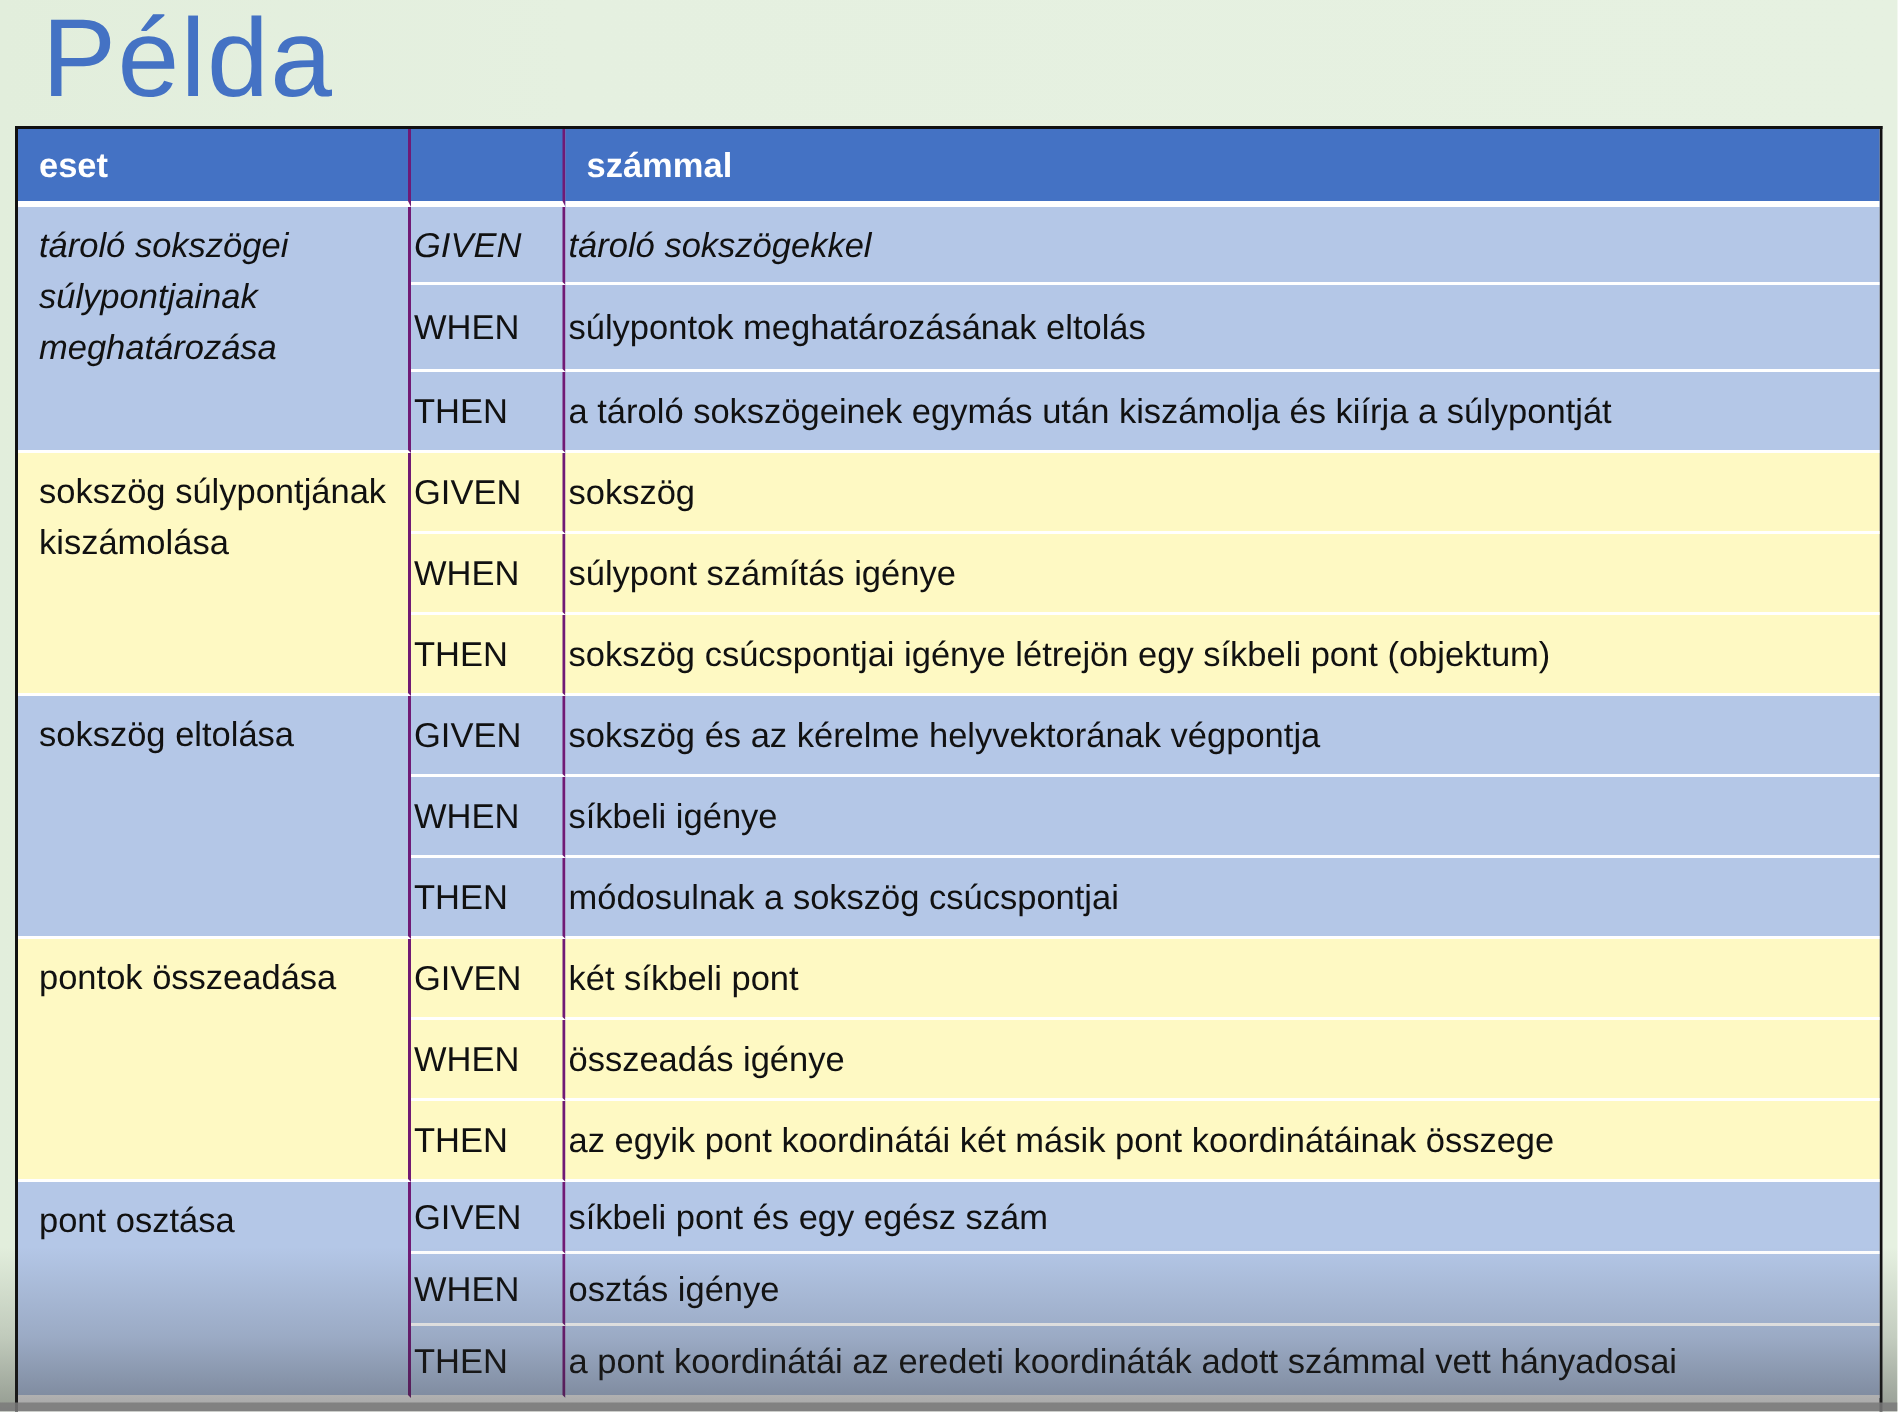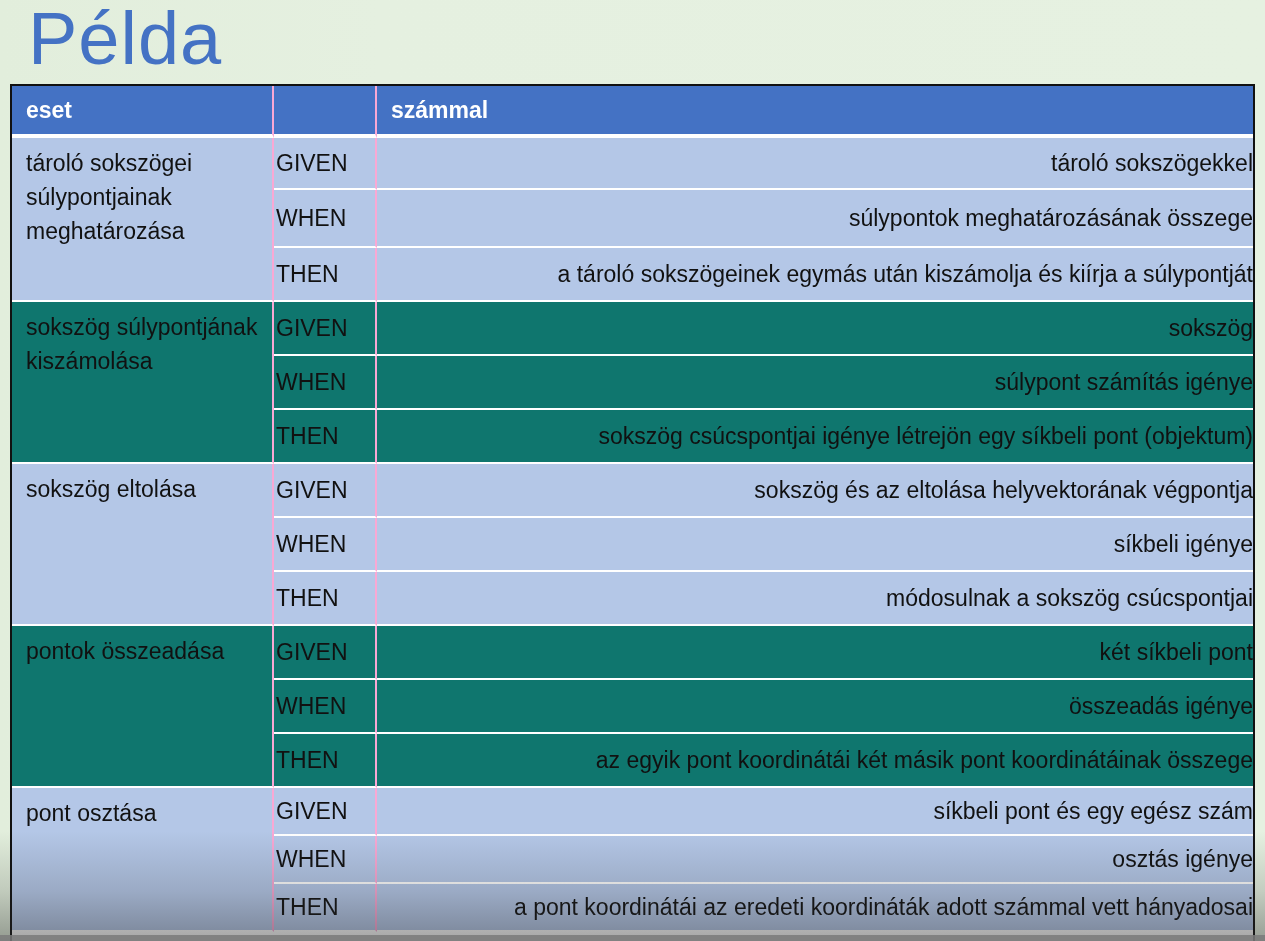--- a/index.html
+++ b/index.html
@@ -44,46 +44,46 @@
     }
     col.c1 { width: 262px; }
     col.c2 { width: 103px; }
     col.c3 { width: auto; }
     th, td {
       padding: 0 0 0 14px;
       text-align: left;
       vertical-align: middle;
       font-size: 23px;
       color: #111;
-      border-right: 2px solid #f9a8d4;
+      border-right: 2px solid #701a75;
       border-bottom: 2px solid #ffffff;
       white-space: nowrap;
       box-sizing: border-box;
     }
     th:last-child, td.desc { border-right: none; }
     thead th {
       background: #4472c4;
       color: #ffffff;
       font-weight: bold;
       height: 52px;
       border-bottom: 4px solid #ffffff;
       font-size: 23px;
     }
     td.case {
       vertical-align: top;
       padding-top: 8px;
       white-space: normal;
       line-height: 34px;
     }
     td.kw { padding-left: 2px; }
-    td.desc { padding-left: 14px; text-align: right; }
+    td.desc { padding-left: 2px; }
     tr.g-dark td { background: #b4c7e7; }
-    tr.g-light td { background: #0f766e; }
+    tr.g-light td { background: #fef9c3; }
     tr.r { height: 54px; }
-    tr.r.first { height: 52px; }
+    tr.r.first { height: 52px; font-style: italic; }
     tr.r.g5 { height: 48px; }
     .bottom-shade {
       position: absolute;
       left: 0;
       right: 0;
       bottom: 0;
       height: 110px;
       background: linear-gradient(180deg, rgba(40,40,40,0) 0%, rgba(40,40,40,0.18) 55%, rgba(40,40,40,0.42) 100%);
       pointer-events: none;
     }
@@ -119,21 +119,21 @@
     </thead>
     <tbody>
 
       <tr class="r first g-dark">
         <td class="case" rowspan="3">tároló sokszögei súlypontjainak meghatározása</td>
         <td class="kw">GIVEN</td>
         <td class="desc">tároló sokszögekkel</td>
       </tr>
       <tr class="r g-dark" style="height:58px">
         <td class="kw">WHEN</td>
-        <td class="desc">súlypontok meghatározásának összege</td>
+        <td class="desc">súlypontok meghatározásának eltolás</td>
       </tr>
       <tr class="r g-dark">
         <td class="kw">THEN</td>
         <td class="desc">a tároló sokszögeinek egymás után kiszámolja és kiírja a súlypontját</td>
       </tr>
 
       <tr class="r g-light">
         <td class="case" rowspan="3">sokszög súlypontjának kiszámolása</td>
         <td class="kw">GIVEN</td>
         <td class="desc">sokszög</td>
@@ -143,21 +143,21 @@
         <td class="desc">súlypont számítás igénye</td>
       </tr>
       <tr class="r g-light">
         <td class="kw">THEN</td>
         <td class="desc">sokszög csúcspontjai igénye létrejön egy síkbeli pont (objektum)</td>
       </tr>
 
       <tr class="r g-dark">
         <td class="case" rowspan="3">sokszög eltolása</td>
         <td class="kw">GIVEN</td>
-        <td class="desc">sokszög és az eltolása helyvektorának végpontja</td>
+        <td class="desc">sokszög és az kérelme helyvektorának végpontja</td>
       </tr>
       <tr class="r g-dark">
         <td class="kw">WHEN</td>
         <td class="desc">síkbeli igénye</td>
       </tr>
       <tr class="r g-dark">
         <td class="kw">THEN</td>
         <td class="desc">módosulnak a sokszög csúcspontjai</td>
       </tr>
 

